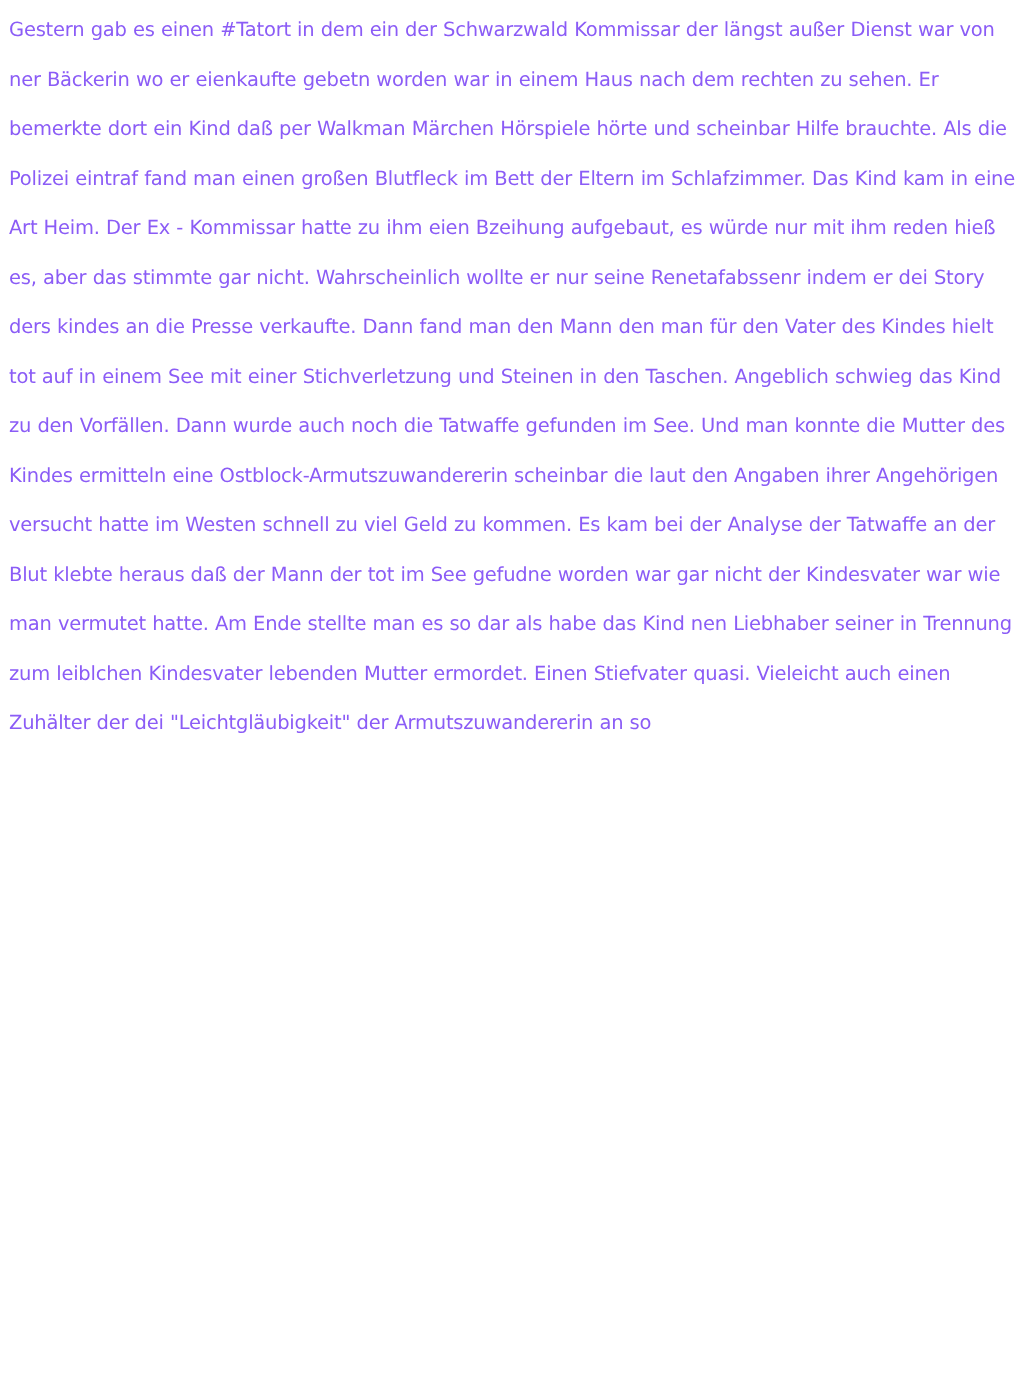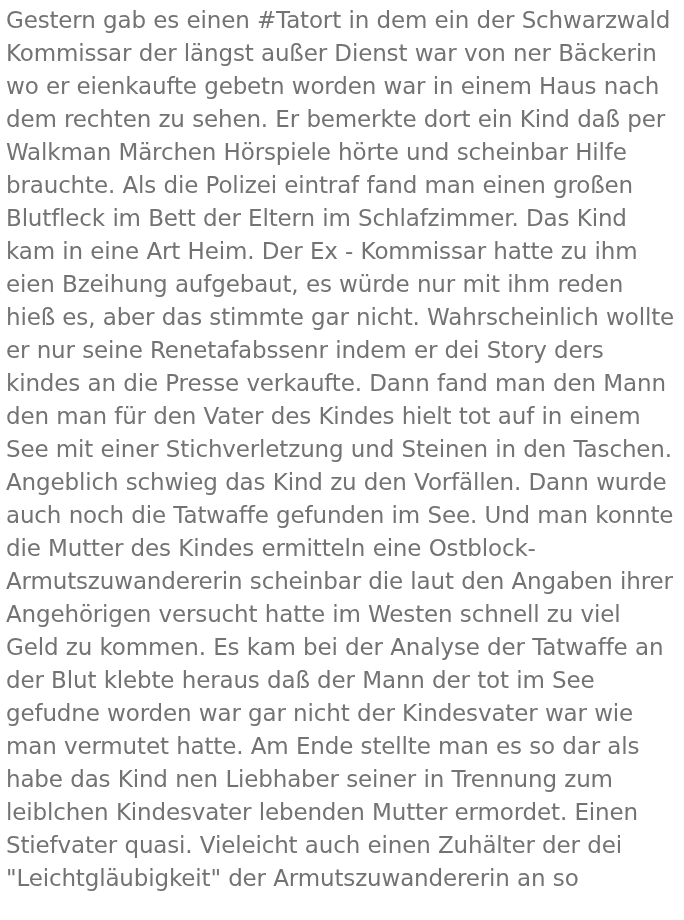--- a/index.html
+++ b/index.html
@@ -16,23 +16,23 @@
   #page {
     width: 684px;
     height: 920px;
     box-sizing: border-box;
     padding: 4px 6px 0 6px;
     background: #ffffff;
     position: relative;
   }
   #text-body {
     font-family: "DejaVu Sans", sans-serif;
-    font-size: 23px;
+    font-size: 13px;
     line-height: 33.0px;
-    color: #737373;
+    color: #8b5cf6;
     letter-spacing: -0.15px;
     white-space: pre-wrap;
     word-spacing: 0.2px;
     text-align: left;
   }
 </style>
 </head>
 <body>
 
 <div id="page">

